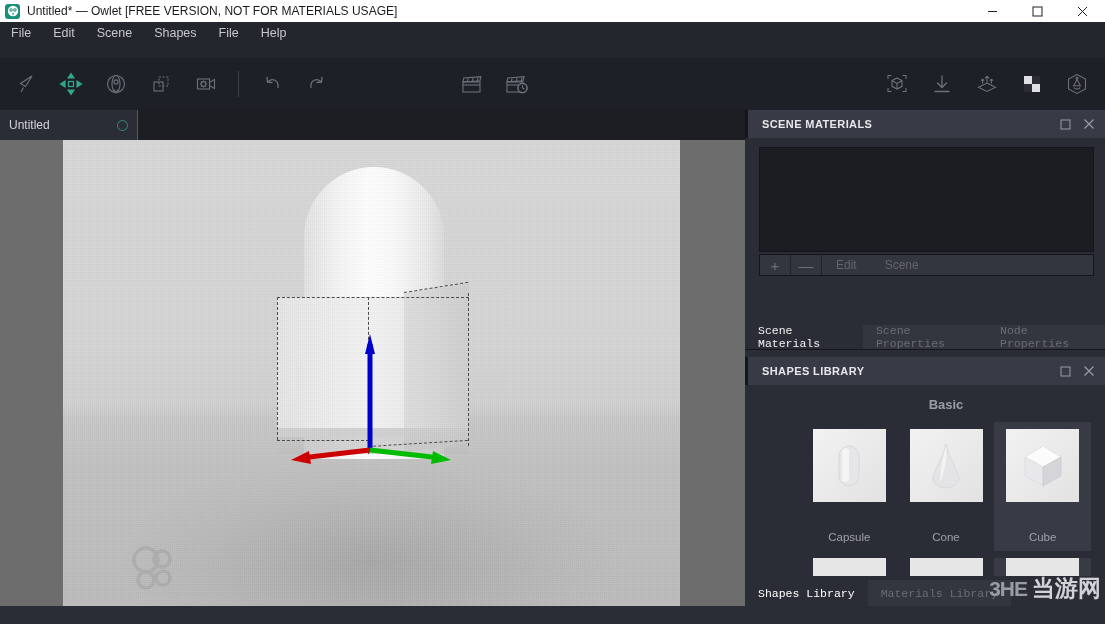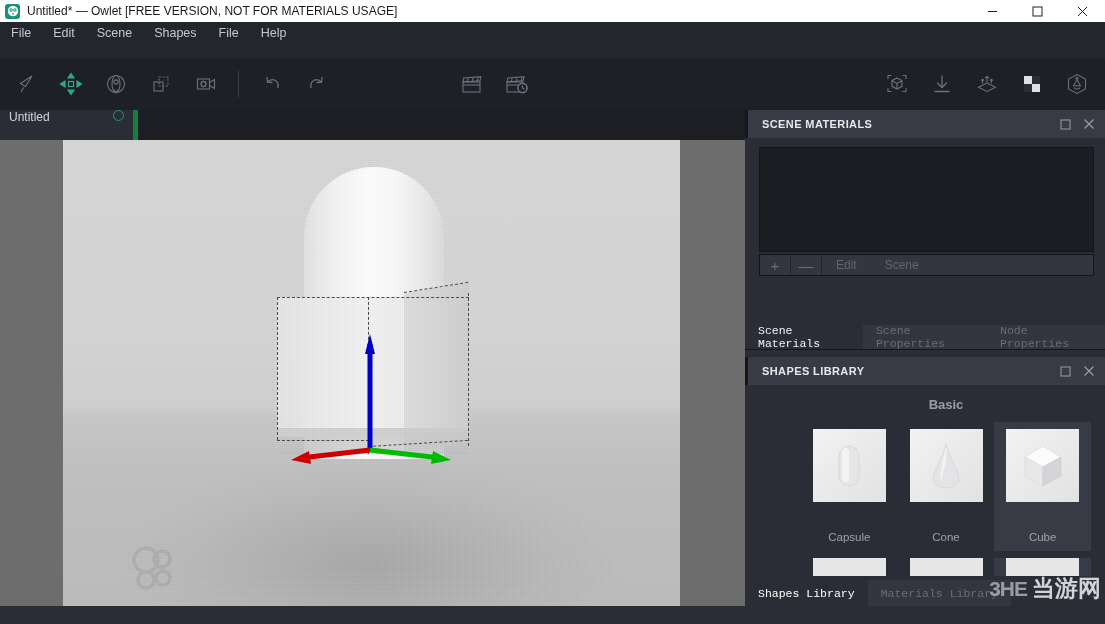--- a/index.html
+++ b/index.html
@@ -59,22 +59,22 @@
   .tb-btn svg { display:block; }
   .tb-sep { width:1px; height:26px; background:#3a3d46; margin:0 10px; }
   .tb-spacer { flex:1 1 auto; }
 
   
   .doc-tabbar {
     position:absolute; left:0; top:110px; width:745px; height:30px;
     background:#1c1e24; display:flex; align-items:stretch;
   }
   .doc-tab {
-    width:138px; background:#2b2d36; display:flex; 
-    padding:0 9px; border-right:5px solid #15803d;
+    width:138px; background:#2b2d36; display:flex; align-items:center;
+    padding:0 9px; border-right:1px solid #15803d;
   }
   .doc-tab-label { font-size:12px; color:#d3d4da; }
   .doc-tab-dot {
     margin-left:auto; width:11px; height:11px; border-radius:50%;
     border:1.6px solid #2f8d78;
   }
 
   .viewport {
     position:absolute; left:0; top:140px; width:745px; height:466px;
     background:#6d6d6d; overflow:hidden;

